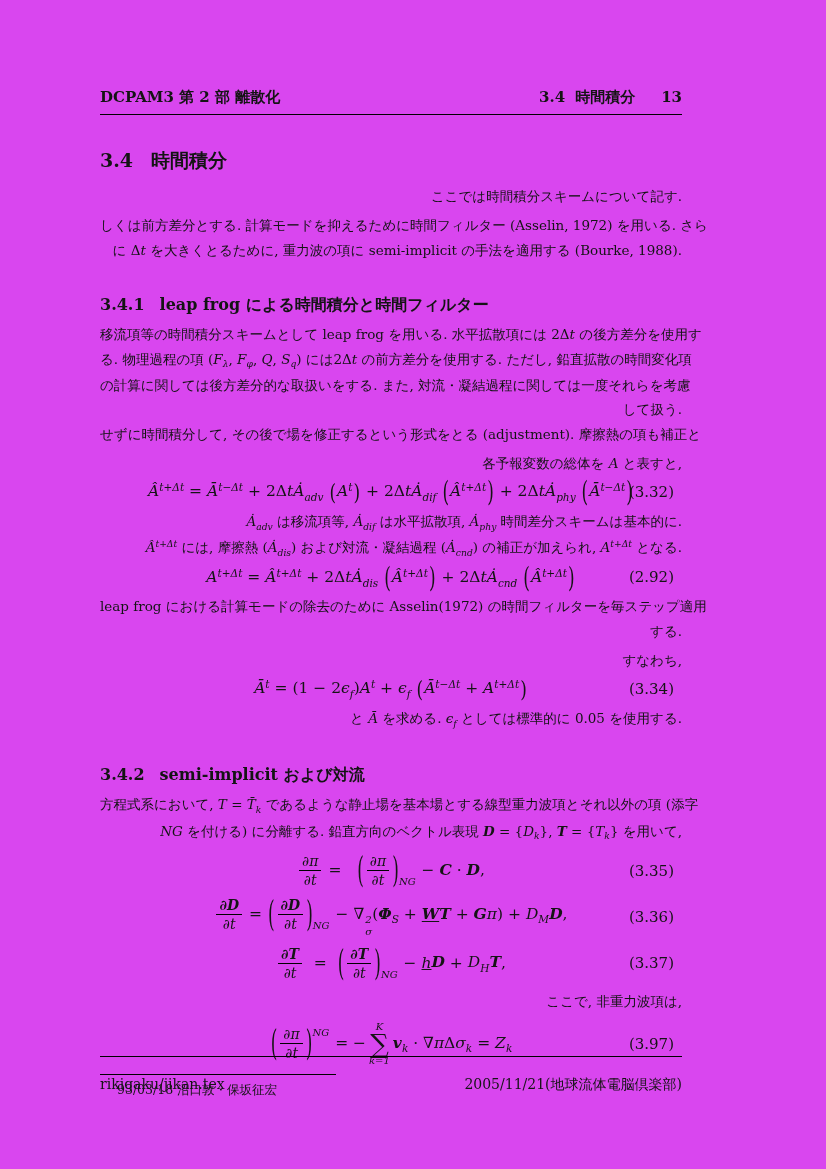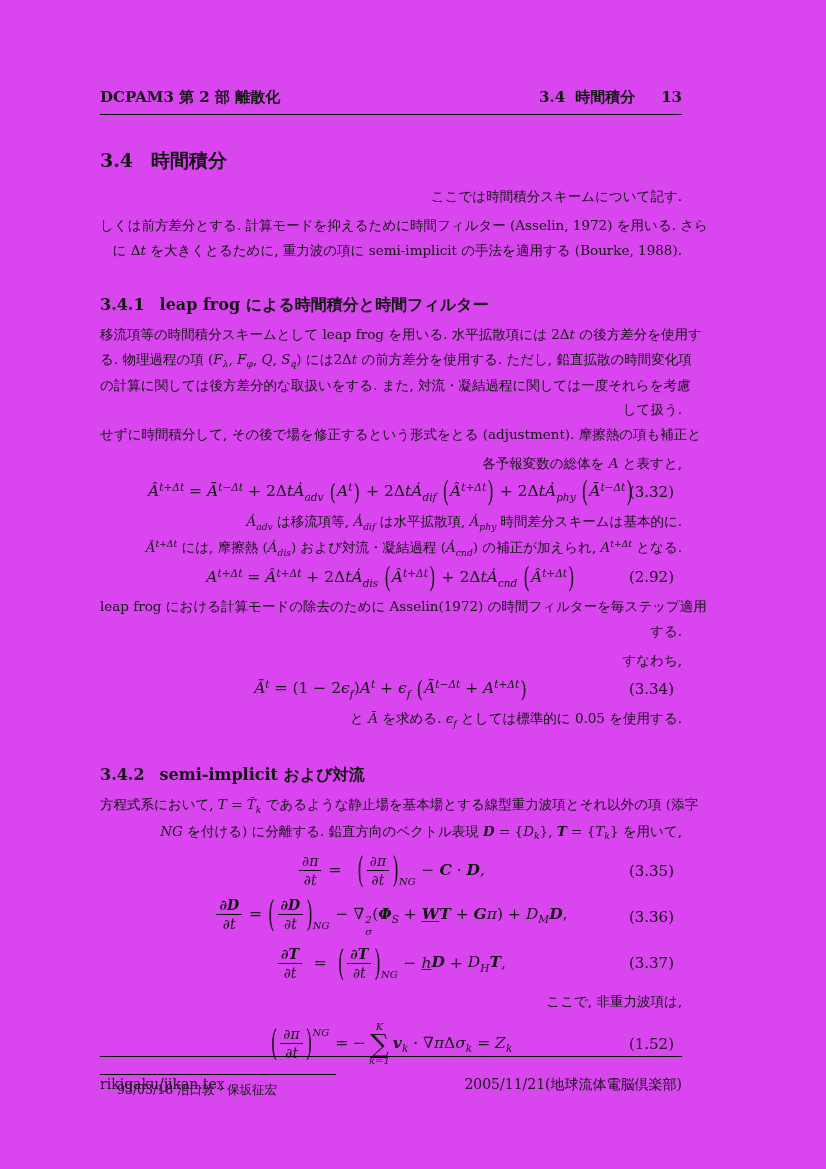--- a/index.html
+++ b/index.html
@@ -143,21 +143,21 @@
         </div>
         <div class="eq big">
           <span class="eqbody"><span class="frac"><span class="fr-n"><span><span class="bi">∂T</span></span></span><span class="fr-d"><span><span class="it">∂t</span></span></span></span><span><span class="rm">  =  </span></span><span class="pw"><span class="pg" style="transform: scaleY(2.1);">(</span></span><span class="frac"><span class="fr-n"><span><span class="bi">∂T</span></span></span><span class="fr-d"><span><span class="it">∂t</span></span></span></span><span class="pw"><span class="pg" style="transform: scaleY(2.1);">)</span><span class="m-psub">NG</span></span><span><span class="rm"> − </span></span><span><span class="it ul">h</span></span><span><span class="bi">D</span></span><span><span class="rm"> + </span></span><span><span class="it">D</span><span class="m-sub">H</span></span><span><span class="bi">T</span></span><span><span class="rm">,</span></span></span>
           <span class="eqno">(3.37)</span>
         </div>
         <div class="para">
           <div class="tline"><span><span class="rm">ここで, 非重力波項は,</span></span></div>
         </div>
         <div class="eq big">
           <span class="eqbody"><span class="pw"><span class="pg" style="transform: scaleY(2.1);">(</span></span><span class="frac"><span class="fr-n"><span><span class="it">∂π</span></span></span><span class="fr-d"><span><span class="it">∂t</span></span></span></span><span class="pw"><span class="pg" style="transform: scaleY(2.1);">)</span><span class="m-psup">NG</span></span><span><span class="rm"> = −</span></span><span class="sum"><span class="sum-top">K</span><span class="sum-glyph">∑</span><span class="sum-bot">k=1</span></span><span><span class="bi">v</span><span class="m-sub">k</span></span><span><span class="rm"> · ∇</span></span><span><span class="it">π</span></span><span><span class="rm">Δ</span></span><span><span class="it">σ</span><span class="m-sub">k</span></span><span><span class="rm"> = </span></span><span><span class="it">Z</span><span class="m-sub">k</span></span></span>
-          <span class="eqno">(1.52)</span>
+          <span class="eqno">(3.97)</span>
         </div>
       </div>
 
     <div class="footnote">
       <div class="fn-rule"></div>
       <div class="fn-text">93/03/18 沼口敦・保坂征宏</div>
     </div>
 
   </div>
 

